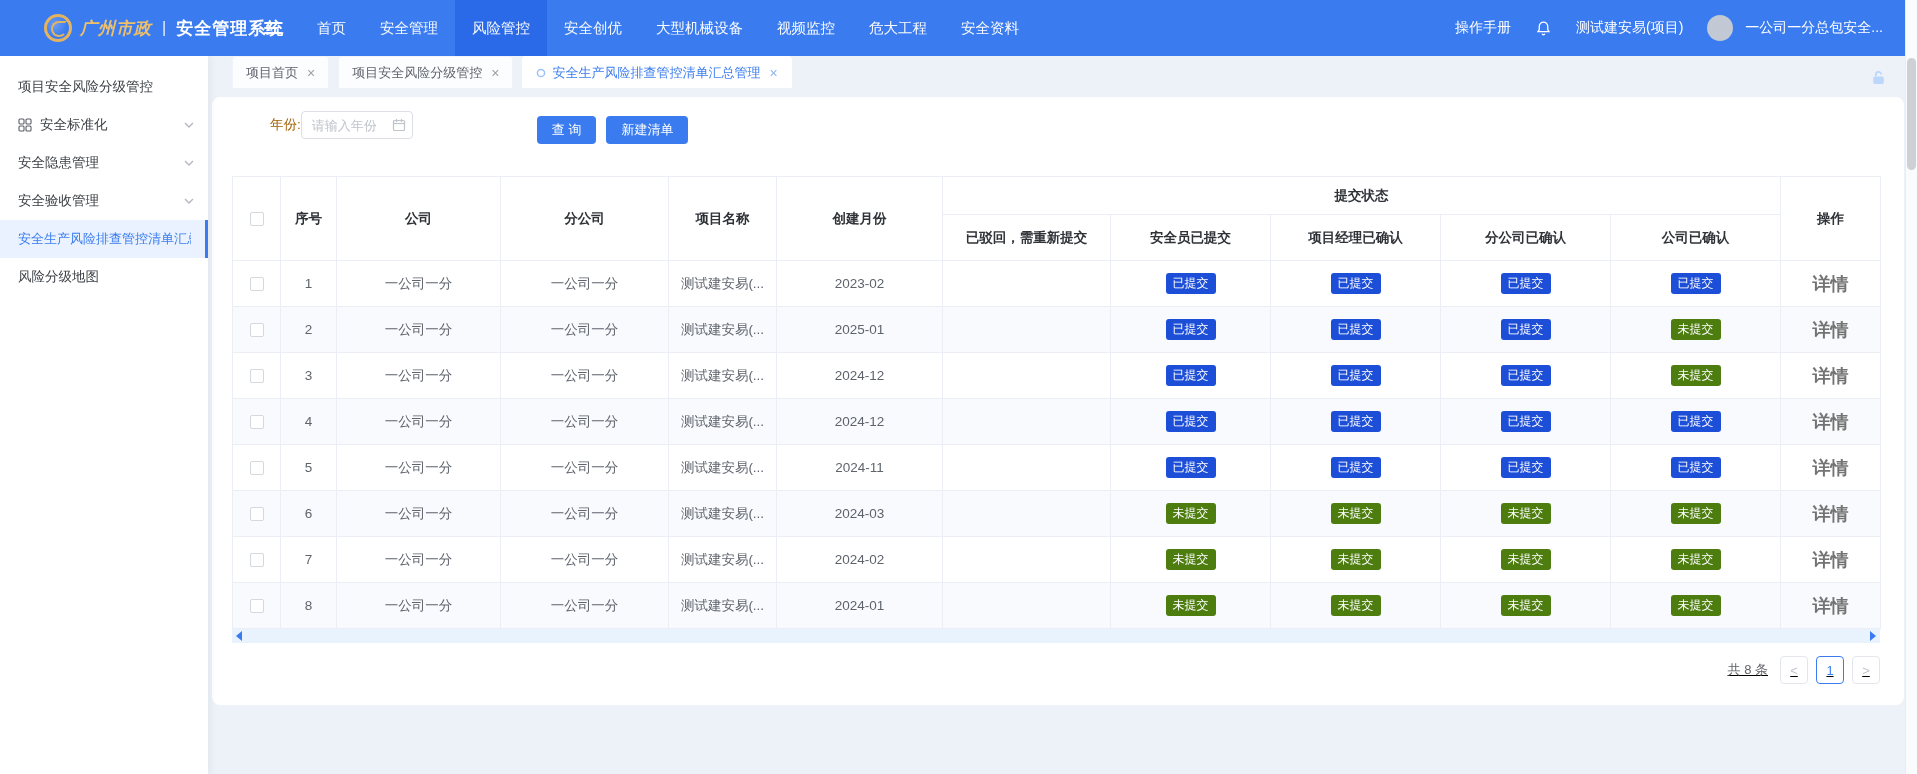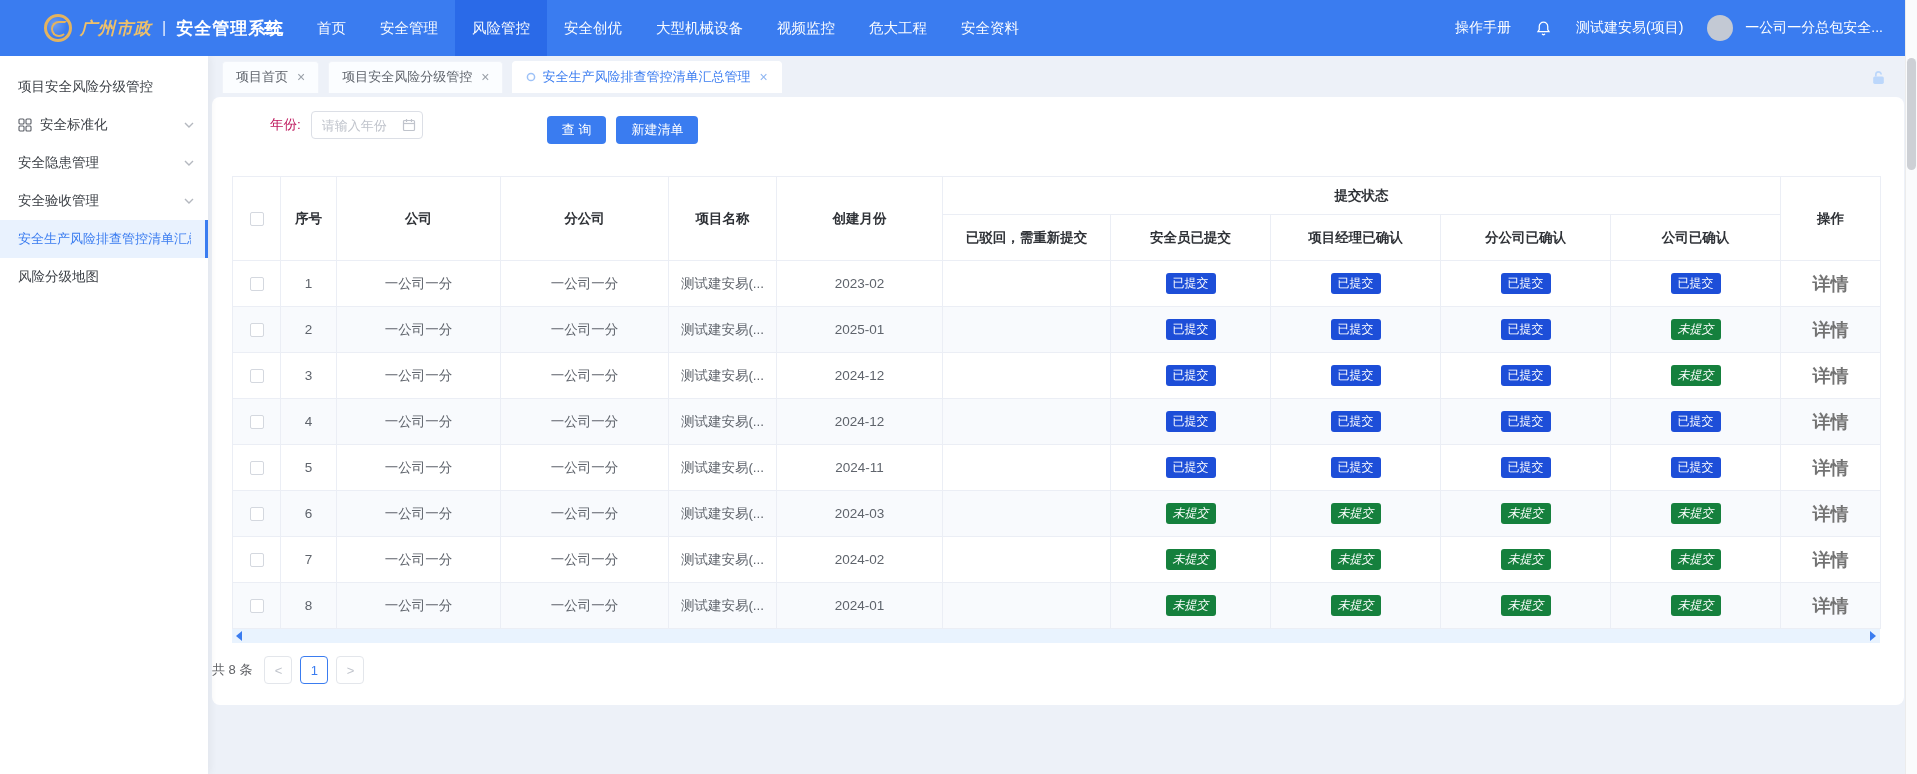--- a/index.html
+++ b/index.html
@@ -59,40 +59,40 @@
     font-size:13.5px; color:#3c4046; cursor:pointer;
   }
   .side-item .side-icon { width:14px; height:14px; margin-right:8px; flex:none; }
   .side-item .side-label { flex:1; white-space:nowrap; overflow:hidden; }
   .side-item .chev { width:10px; height:6px; flex:none; margin-left:4px; }
   .side-item.active { background:#e9f2fe; color:#3a7cf0; border-right:3px solid #3a7cf0; font-size:13px; }
 
   
   .main { position:absolute; top:56px; left:208px; right:12px; bottom:0; }
 
-  .tabbar { height:41px; display:flex; align-items:center; padding-left:14px; position:relative; }
+  .tabbar { height:41px; display:flex; align-items:flex-start; padding-left:24px; position:relative; }
   .tab {
     height:32px; display:flex; align-items:center; padding:0 13px;
     background:#fbfdff; border:1px solid #f0f3f9; border-bottom:none;
     border-radius:4px 4px 0 0; margin-right:9px; font-size:13px; color:#5f646c;
     cursor:pointer; white-space:nowrap;
   }
   .tab.active { background:#fff; color:#3a7cf0; border-color:#fff; }
   .tab .tab-circle { margin-right:6px; }
   .tab .tab-close { margin-left:9px; color:#9aa0a8; font-size:14px; line-height:1; cursor:pointer; }
   .tab.active .tab-close { color:#8fb6f2; }
   .tabbar .lock-icon { position:absolute; right:18px; top:13px; width:17px; height:17px; cursor:pointer; }
 
   .card {
     position:absolute; top:41px; left:4px; right:1px; bottom:69px;
     background:#fff; border-radius:8px;
   }
 
   .filter-row { display:flex; align-items:center; margin:14px 0 0 58px; height:28px; }
-  .filter-label { font-size:13.5px; color:#be185d; margin-right:10px; white-space:nowrap; }
+  .filter-label { font-size:13.5px; color:#a16207; margin-right:0; white-space:nowrap; }
   .year-input-wrap { position:relative; width:112px; }
   .year-input {
     width:112px; height:28px; border:1px solid #dcdfe6; border-radius:4px;
     padding:0 26px 0 10px; font-size:13px; color:#606266; outline:none;
     font-family:"Liberation Sans","DejaVu Sans",sans-serif;
   }
   .year-input::placeholder { color:#c0c4cc; }
   .cal-icon { position:absolute; right:7px; top:7px; width:14px; height:14px; pointer-events:none; }
   .btn {
     height:28px; border:none; border-radius:4px; background:#3a7cf0; color:#fff;
@@ -114,34 +114,35 @@
   .grid tbody tr.stripe td { background:#f8fafd; }
   .cbx {
     display:inline-block; width:14px; height:14px; border:1px solid #d4d8df;
     border-radius:2px; background:#fff; vertical-align:middle; cursor:pointer;
   }
   .badge {
     display:inline-block; padding:3px 7px; border-radius:3px;
     color:#fff; font-size:12px; line-height:1.3; white-space:nowrap;
   }
   .badge.submitted { background:#1d4ed8; }
-  .badge.unsubmitted { background:#15803d;font-style:italic; }
+  .badge.unsubmitted { background:#4d7c0f; }
   .detail { color:#737373; cursor:pointer; text-decoration:none; font-size:18px;font-weight:bold; }
 
   .hscroll {
     margin:0 24px 0 20px; width:1648px; height:14px; background:#e9f3fe;
     display:flex; justify-content:space-between; align-items:center; padding:0 4px;
   }
   .tri { width:0; height:0; border-style:solid; cursor:pointer; }
   .tri-left  { border-width:5px 6px 5px 0; border-color:transparent #3a7cf0 transparent transparent; }
   .tri-right { border-width:5px 0 5px 6px; border-color:transparent transparent transparent #3a7cf0; }
 
   .pagination {
-    display:flex; justify-content:flex-start; align-items:center; gap:8px;
+    display:flex; justify-content:flex-end; align-items:center; gap:8px;
     margin:13px 24px 0 0;
+    text-decoration:underline;
   }
   .pg-total { font-size:13px; color:#606266; margin-right:4px; white-space:nowrap; }
   .pg-btn {
     width:28px; height:28px; border:1px solid #e3e6eb; border-radius:4px; background:#fff;
     display:flex; align-items:center; justify-content:center; font-size:13px; color:#c0c4cc;
     cursor:pointer;
   }
   .pg-btn.page-num { border-color:#3a7cf0; color:#3a7cf0; }
 
   

